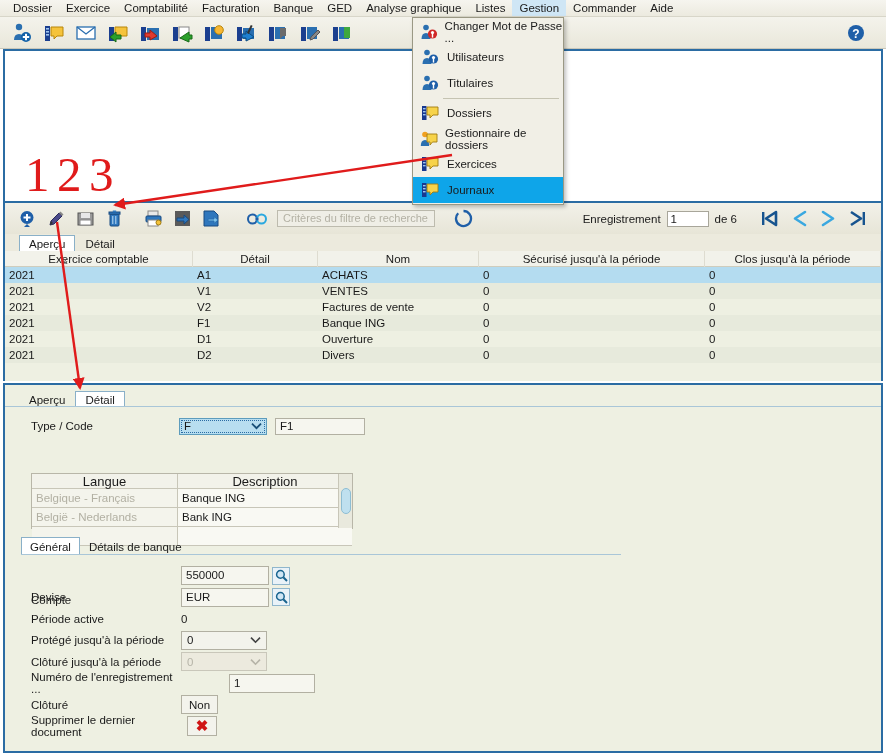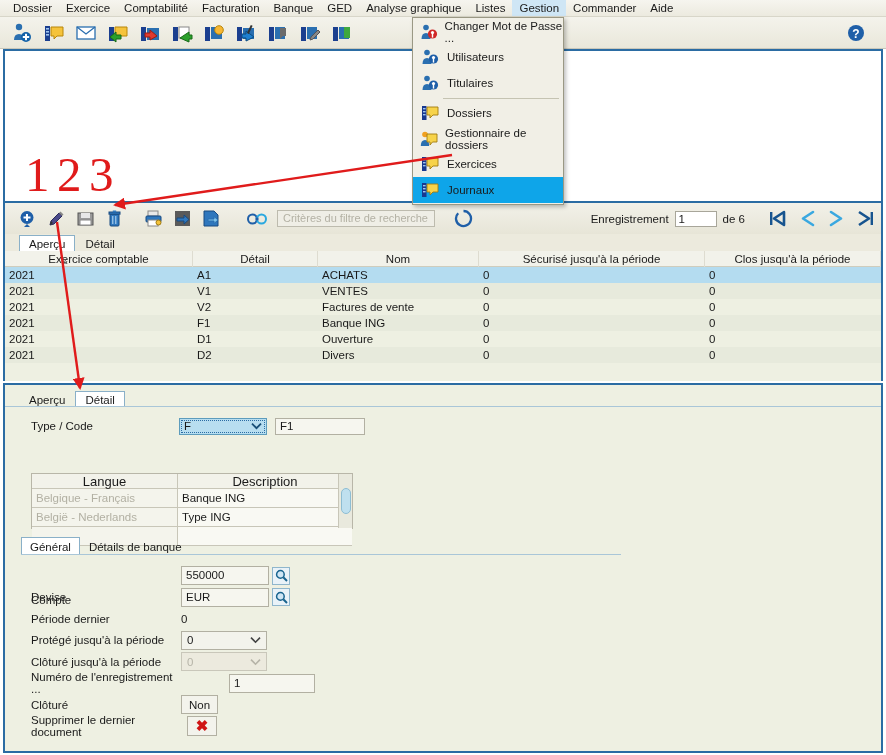--- a/index.html
+++ b/index.html
@@ -79,21 +79,21 @@
   }
   .mid-btn { width: 29px; height: 28px; display: flex; align-items: center; justify-content: center; cursor: default; }
   .search-box {
     width: 158px; height: 17px; background: #efeee6;
     border: 1px solid #bdbbae; margin-left: 6px;
     font-size: 11px; color: #b3b1a4; padding-left: 5px; line-height: 15px;
     display:flex; align-items:center;
   }
   .rec-area {
     margin-left: auto; display: flex; align-items: center; height: 100%;
-    gap: 6px; font-size: 11.5px;
+    padding-right: 8px; gap: 6px; font-size: 11.5px;
   }
   .rec-input {
     width: 42px; height: 16px; background: #ffffff; border: 1px solid #a8a69a;
     font-size: 11.5px; padding-left: 3px; line-height: 14px;
   }
   .nav-btns { display:flex; align-items:center; gap: 12px; margin-left: 18px; padding-right: 6px; }
 
   
   .grid-tabs {
     position: absolute; left: 3px; top: 234px; width: 880px; height: 17px;
@@ -616,21 +616,21 @@
             <div class="lt-h" style="flex: 0 0 146px;">Langue</div>
             <div class="lt-h" style="flex: 1 1 0%;">Description</div>
           </div>
         <div id="ltbody">
             <div class="lt-row">
               <div class="lt-c muted" style="flex: 0 0 146px;">Belgique - Français</div>
               <div class="lt-c">Banque ING</div>
             </div>
             <div class="lt-row">
               <div class="lt-c muted" style="flex: 0 0 146px;">België - Nederlands</div>
-              <div class="lt-c">Type ING</div>
+              <div class="lt-c">Bank ING</div>
             </div>
             <div class="lt-row">
               <div class="lt-c muted" style="flex: 0 0 146px;"></div>
               <div class="lt-c"></div>
             </div>
           </div>
         <div class="lt-scroll">
           <div class="lt-thumb"></div>
         </div>
       </div>
@@ -660,21 +660,21 @@
               <div class="txtfield" style="width: 88px; height: 19px;">EUR</div>
               <div class="magnifier">
                 <svg width="13" height="13" viewBox="0 0 13 13">
                   <circle cx="5.4" cy="5.4" r="3.8" fill="#cfe6f5" stroke="#18648f" stroke-width="1.5"></circle>
                   <line x1="8.3" y1="8.3" x2="12" y2="12" stroke="#18648f" stroke-width="2"></line>
                 </svg>
               </div>
             </div>
           </div>
           <div class="row" style="height: 21.5px;">
-            <div class="lbl" style="width: 150px;">Période dernier</div>
+            <div class="lbl" style="width: 150px;">Période active</div>
             <div style="font-size: 11.5px;">0</div>
           </div>
           <div class="row" style="height: 21.5px;">
             <div class="lbl" style="width: 150px;">Protégé jusqu'à la période</div>
             <div class="plainsel" style="width: 86px;">
               <span>0</span>
               <span><svg width="11" height="8" viewBox="0 0 11 8">
                   <path d="M1 1.6 L5.5 6.2 L10 1.6" fill="none" stroke="#444" stroke-width="1.6"></path>
                 </svg></span>
             </div>

